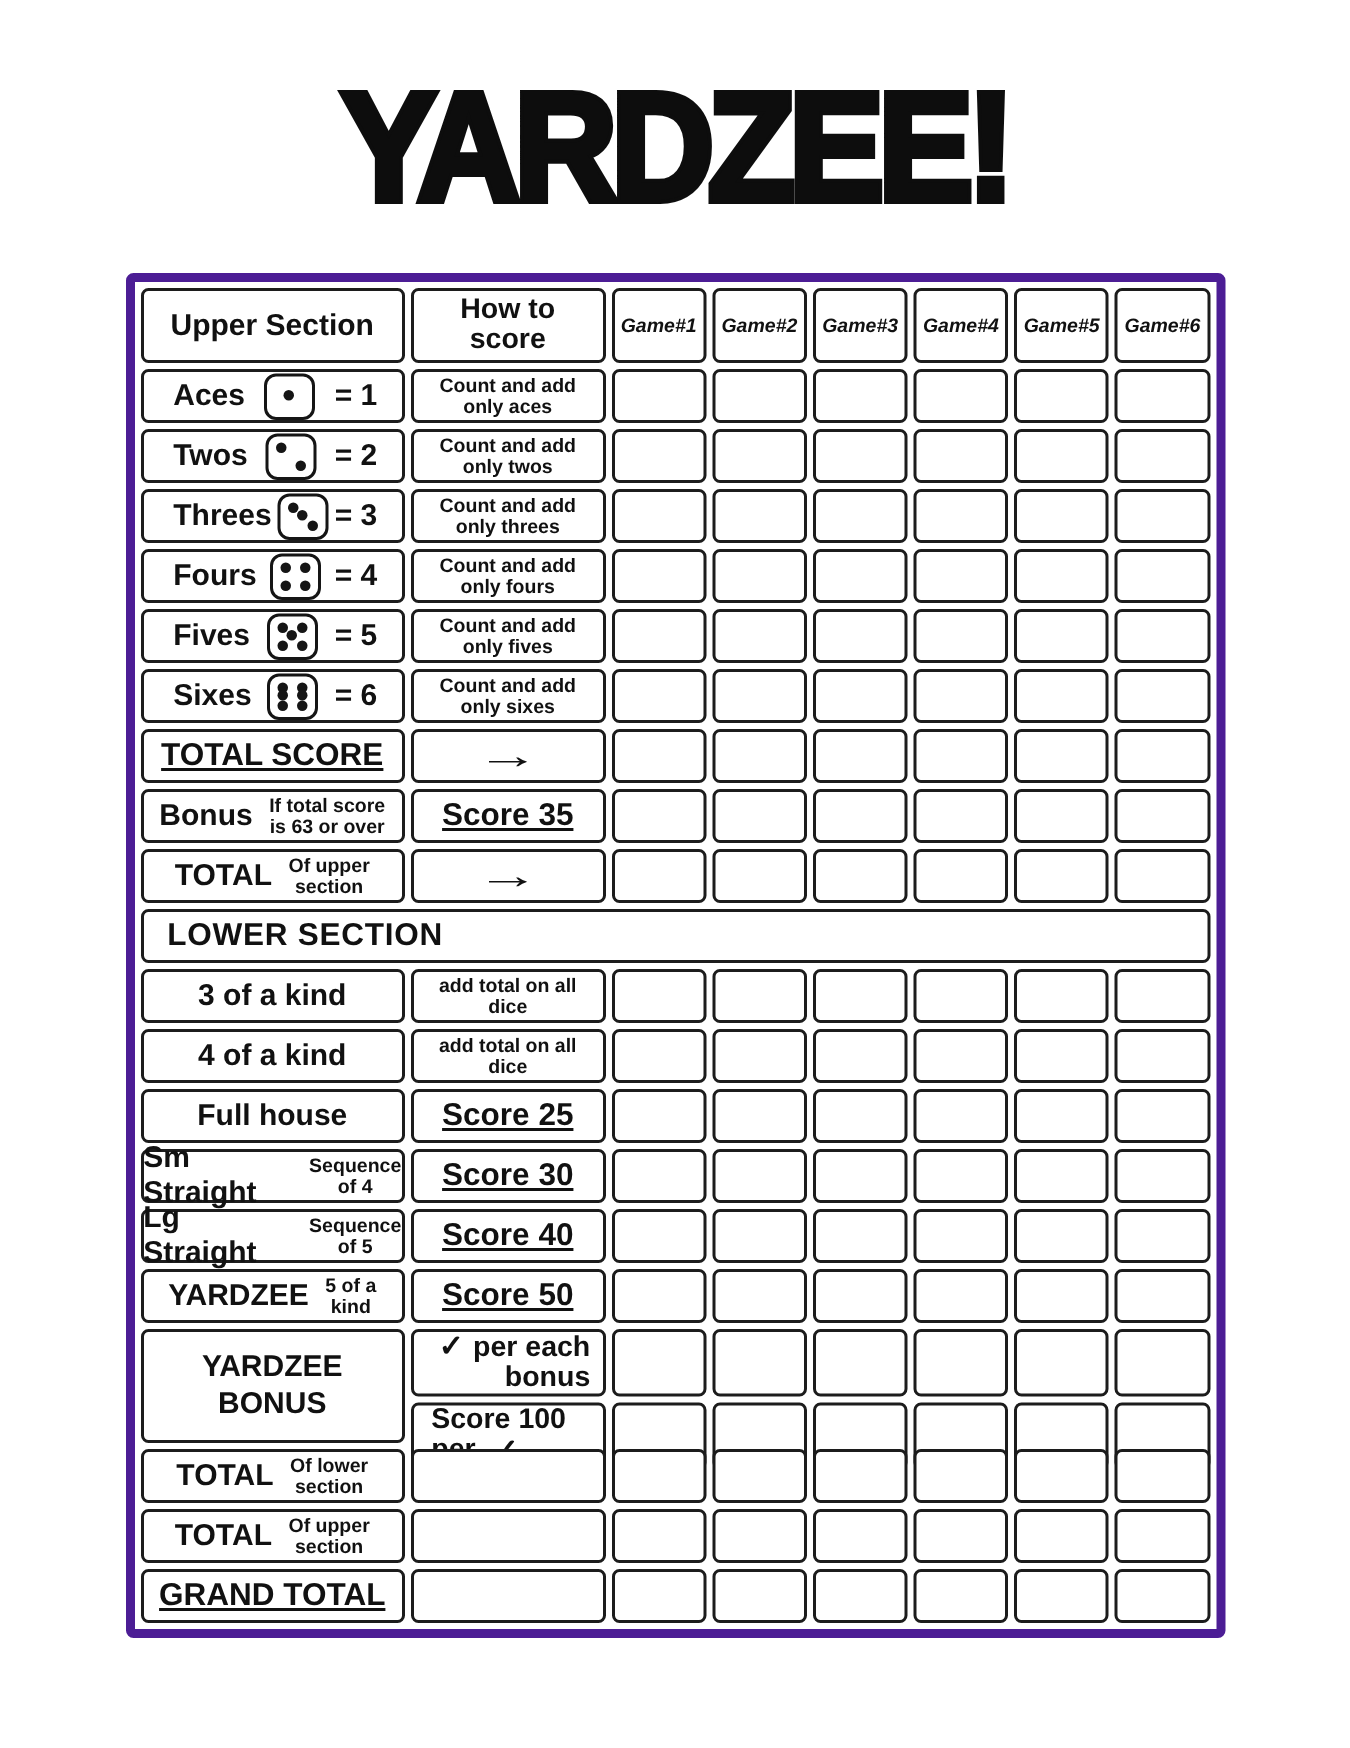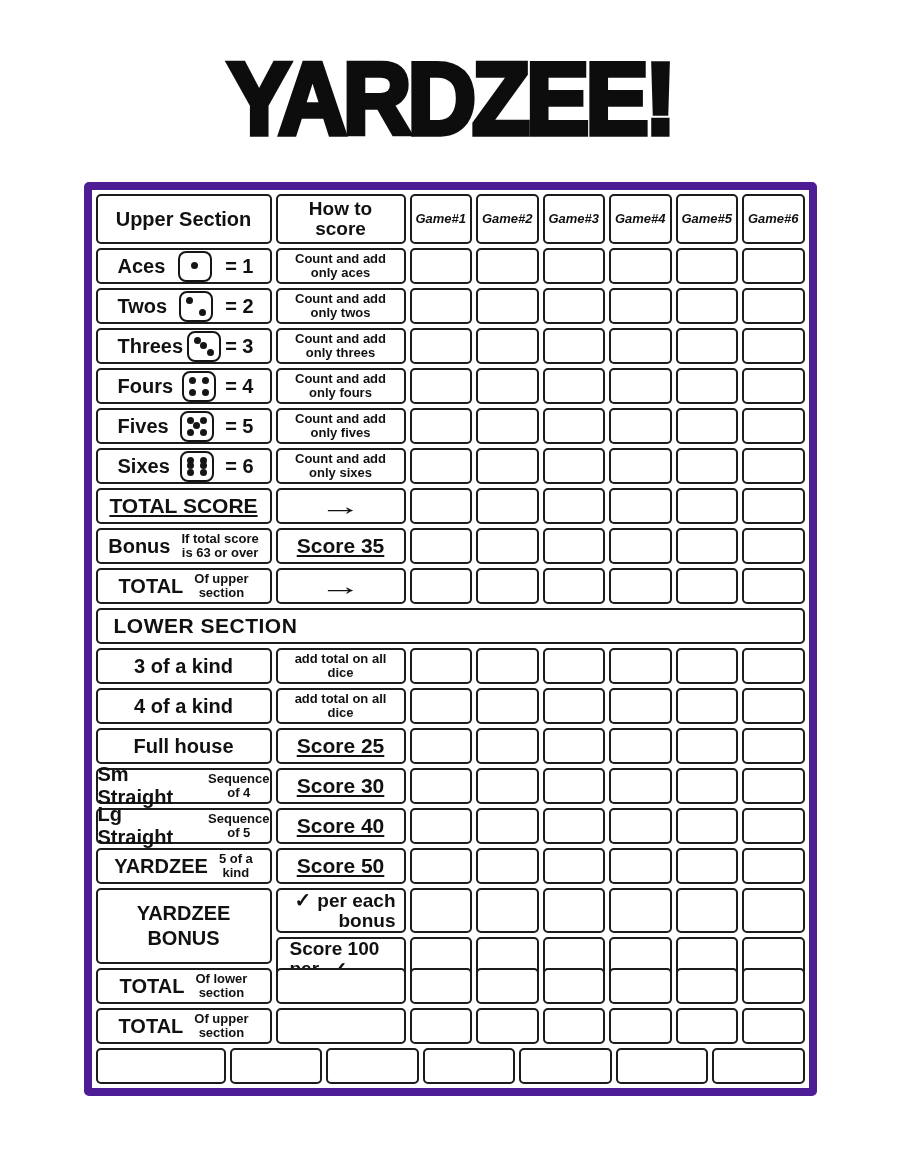--- a/index.html
+++ b/index.html
@@ -19,21 +19,21 @@
     transform:scaleY(1.08);
     height:118px;
     line-height:110px;
     margin-bottom:20px;
     white-space:nowrap;
   }
 
   .board {
     width:733px;
     margin:0 auto;
-    border:8px solid #4c1d95;
+    border:6px solid #4c1d95;
     border-radius:5px;
     padding:4px;
   }
 
   .row { display:flex; gap:4px; height:36px; margin-top:4px; }
   .row:first-child { margin-top:0; }
   .row.hdr { height:50px; }
   .row.bonus-blk { height:76px; }
 
   .cellbox {
@@ -531,20 +531,21 @@
           <div class="game-cell"></div>
           <div class="game-cell"></div>
           <div class="game-cell"></div>
           <div class="game-cell"></div>
           <div class="game-cell"></div>
           <div class="game-cell"></div>
         </div>
     </div>
 
     <div class="row">
+      <div class="cellbox c-label t-score">GRAND TOTAL</div>
       <div class="cellbox c-howto"></div>
       <div class="cells">
           <div class="game-cell"></div>
           <div class="game-cell"></div>
           <div class="game-cell"></div>
           <div class="game-cell"></div>
           <div class="game-cell"></div>
           <div class="game-cell"></div>
         </div>
     </div>

